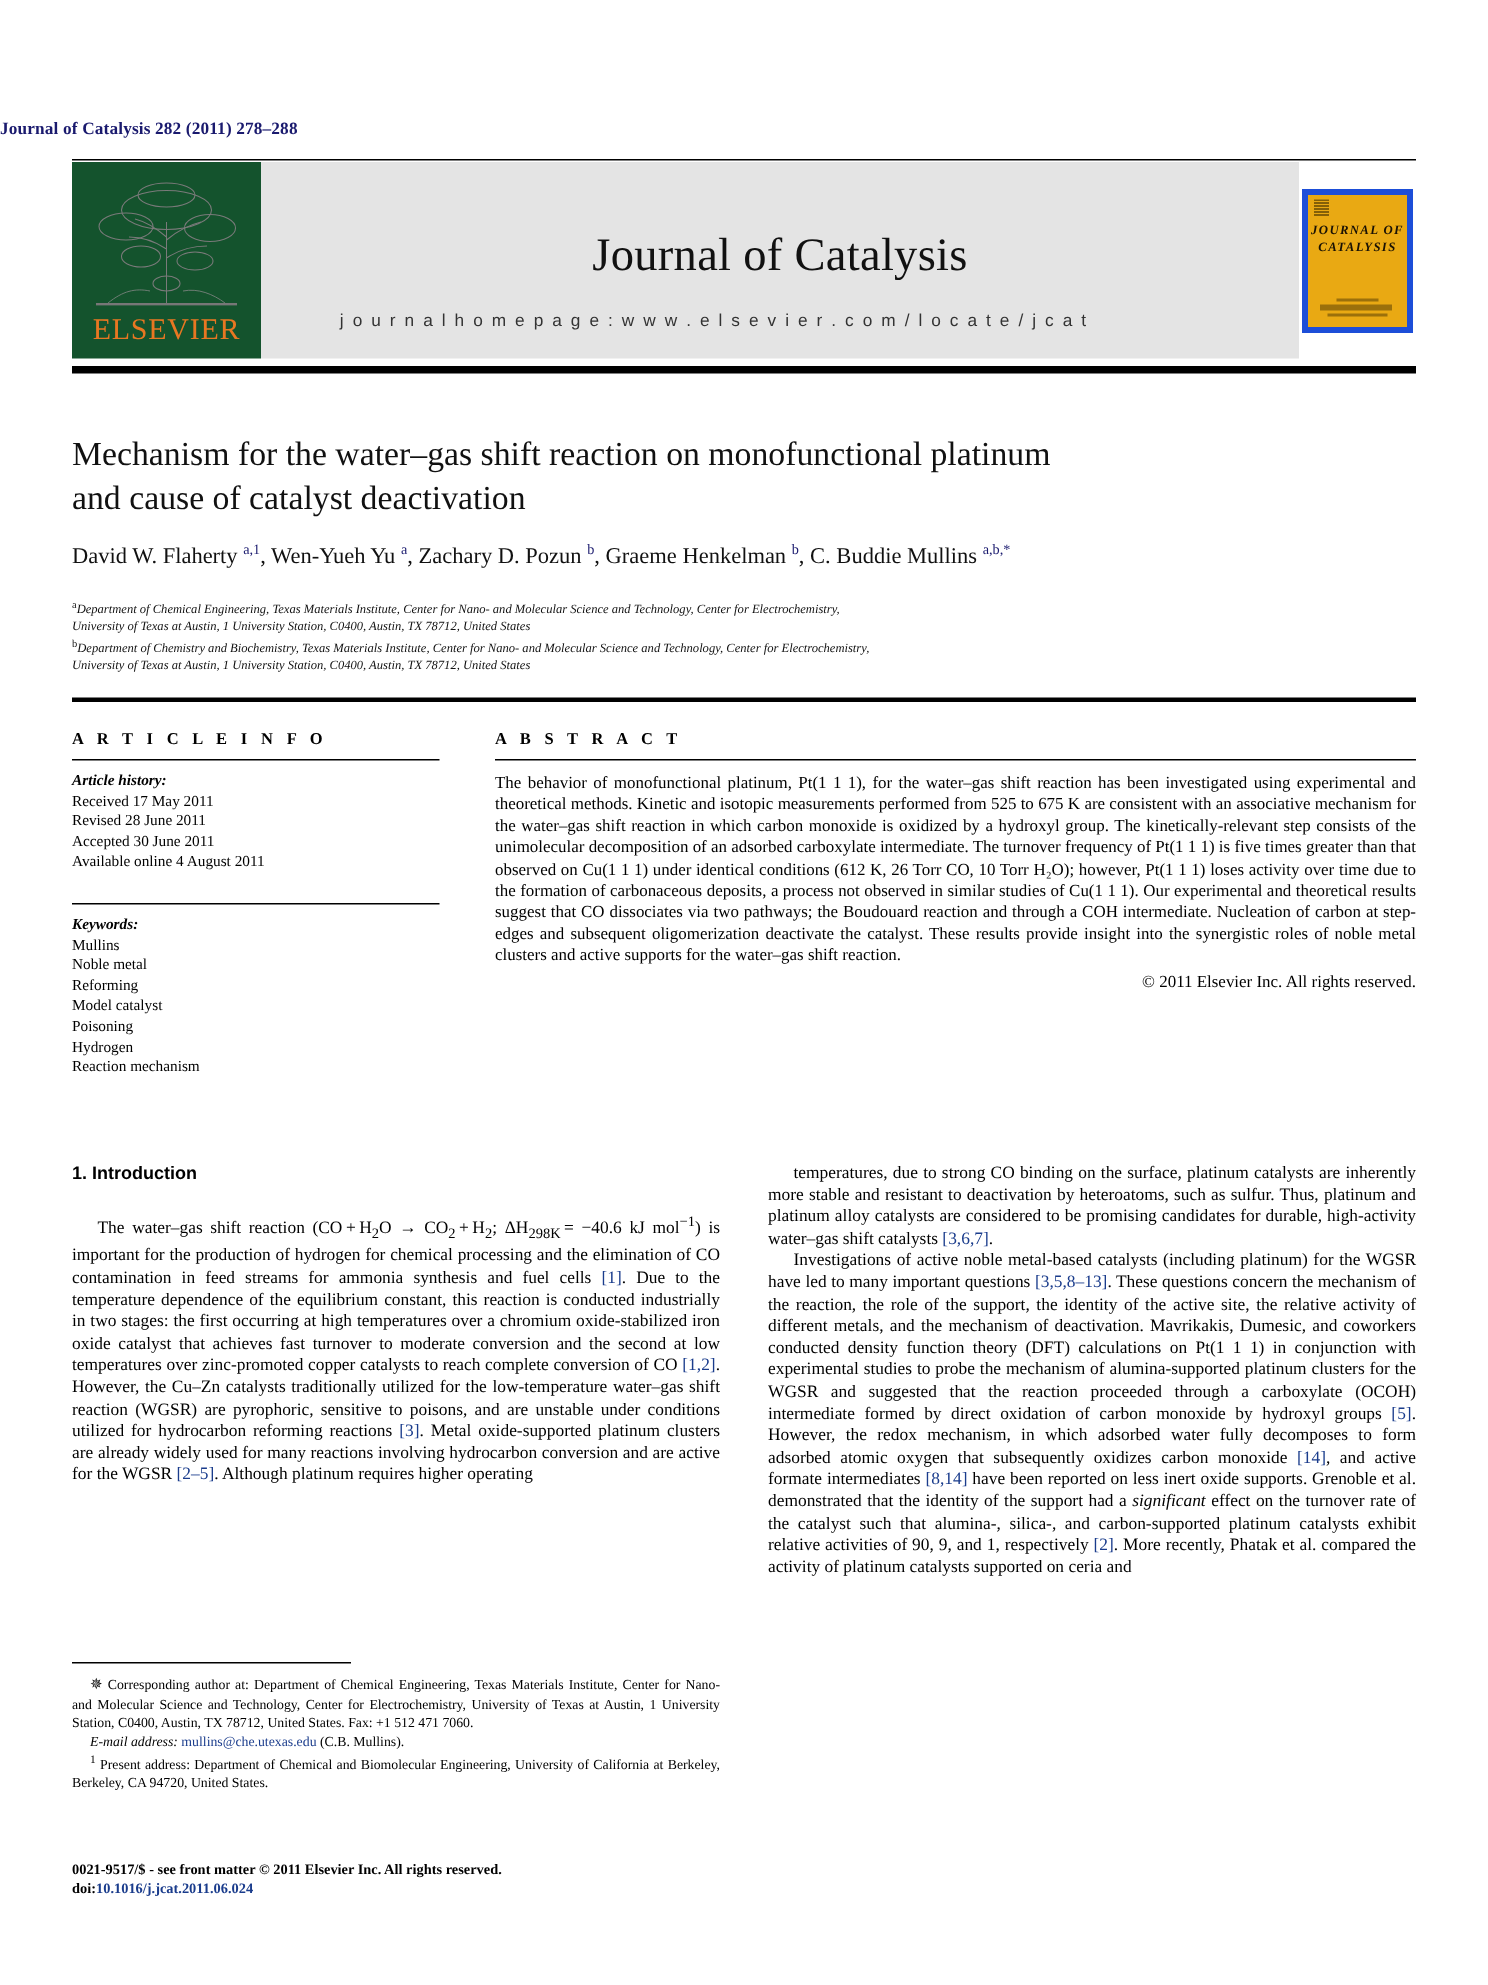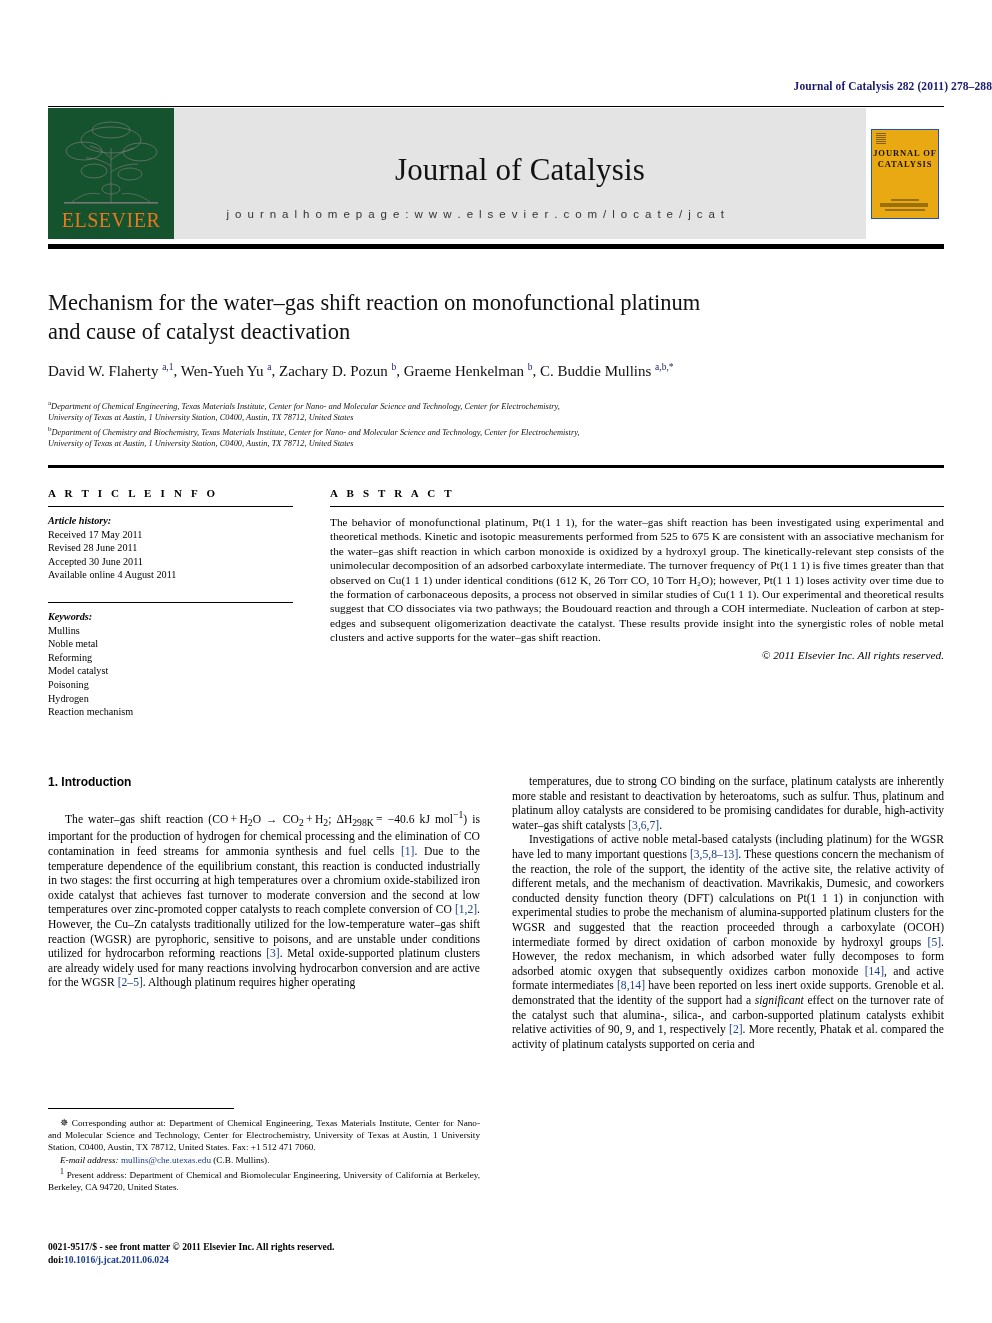--- a/index.html
+++ b/index.html
@@ -6,21 +6,21 @@
   body{
     width:992px;height:1323px;background:#ffffff;
     font-family:"Liberation Serif", serif;
     color:#000000;
     -webkit-font-smoothing:antialiased;
   }
   .page{position:relative;width:992px;height:1323px;overflow:hidden;}
 
   
   .runninghead{
-    position:absolute;left:0;top:80px;width:992px;text-align:right;
+    position:absolute;left:0;top:80px;width:992px;text-align:left;
     font-family:"Liberation Serif", serif;
     font-weight:bold;font-size:11.5px;color:#1a1a6e;letter-spacing:.1px;
   }
 
   
   .rule-top{position:absolute;left:48px;top:106px;width:896px;height:1px;background:#000;}
   .masthead{position:absolute;left:48px;top:108px;width:896px;height:131px;}
   .mh-left{position:absolute;left:0;top:0;width:126px;height:131px;background:#14532d;}
   .mh-center{position:absolute;left:126px;top:0;width:692px;height:131px;background:#e4e4e4;}
   .mh-right{position:absolute;left:818px;top:0;width:78px;height:131px;background:#fff;
@@ -34,21 +34,21 @@
   .homepage{position:absolute;left:0;top:100px;width:604px;text-align:center;
     font-family:"Liberation Sans",sans-serif;font-size:11.5px;color:#333;letter-spacing:1.4px;}
 
   
   .elsevier{position:absolute;left:6px;top:6px;width:114px;height:120px;}
   .elsevier-word{position:absolute;left:0;bottom:2px;width:114px;text-align:center;
     font-family:"Liberation Serif",serif;font-size:20px;color:#E87722;letter-spacing:.5px;}
 
   
   .cover{width:66px;height:88px;background:#E9A913;position:relative;
-    border:1px solid #1d4ed8;box-shadow:0 0 0 1px #ffffff;}
+    border:4px solid #1d4ed8;box-shadow:0 0 0 1px #ffffff;font-style:italic;}
   .cover-top{position:absolute;left:4px;top:3px;width:10px;height:11px;
     background:repeating-linear-gradient(to bottom,#6b4d05 0 1px,transparent 1px 2px);opacity:.8;}
   .cover-title{position:absolute;left:0;top:18px;width:66px;text-align:center;
     font-family:"Liberation Serif",serif;font-size:8.5px;line-height:11px;color:#1a1205;
     letter-spacing:.9px;font-weight:600;}
   .cover-foot{position:absolute;left:8px;bottom:5px;width:50px;height:14px;}
   .cover-foot i{display:block;height:2px;background:#5b4206;opacity:.55;margin-bottom:2px;}
   .cover-foot i:nth-child(1){width:28px;margin-left:11px;}
   .cover-foot i:nth-child(2){width:48px;height:4px;}
   .cover-foot i:nth-child(3){width:40px;margin-left:5px;}
@@ -70,21 +70,21 @@
   
   .sechead{font-family:"Liberation Serif",serif;font-weight:bold;font-size:11px;letter-spacing:3.2px;}
   .info-col{position:absolute;left:48px;top:487px;width:245px;}
   .abs-col{position:absolute;left:330px;top:487px;width:614px;}
   .hr-thin{height:1px;background:#000;margin:7px 0 7px 0;}
   .abs-col .hr-thin{margin:7px 0 8px 0;}
   .info-body{font-size:10.2px;line-height:13.6px;}
   .info-body .it{font-style:italic;font-weight:bold;}
   .kw-gap{height:13px;}
   .abs-body{font-size:11.3px;line-height:14.4px;text-align:justify;}
-  .abs-copy{text-align:right;margin-top:4px;font-size:11.3px;font-style:italic;}
+  .abs-copy{text-align:right;margin-top:4px;font-size:11.3px;}
 
   
   .col{position:absolute;top:775px;width:432px;font-size:11.6px;line-height:14.6px;text-align:justify;}
   .col-left{left:48px;}
   .col-right{left:512px;}
   .h2{font-family:"Liberation Sans",sans-serif;font-weight:bold;font-size:12px;margin:0 0 18px 0;}
   .col p{margin:0;text-indent:17px;}
   .ref{color:#1a3c8c;}
 
   

